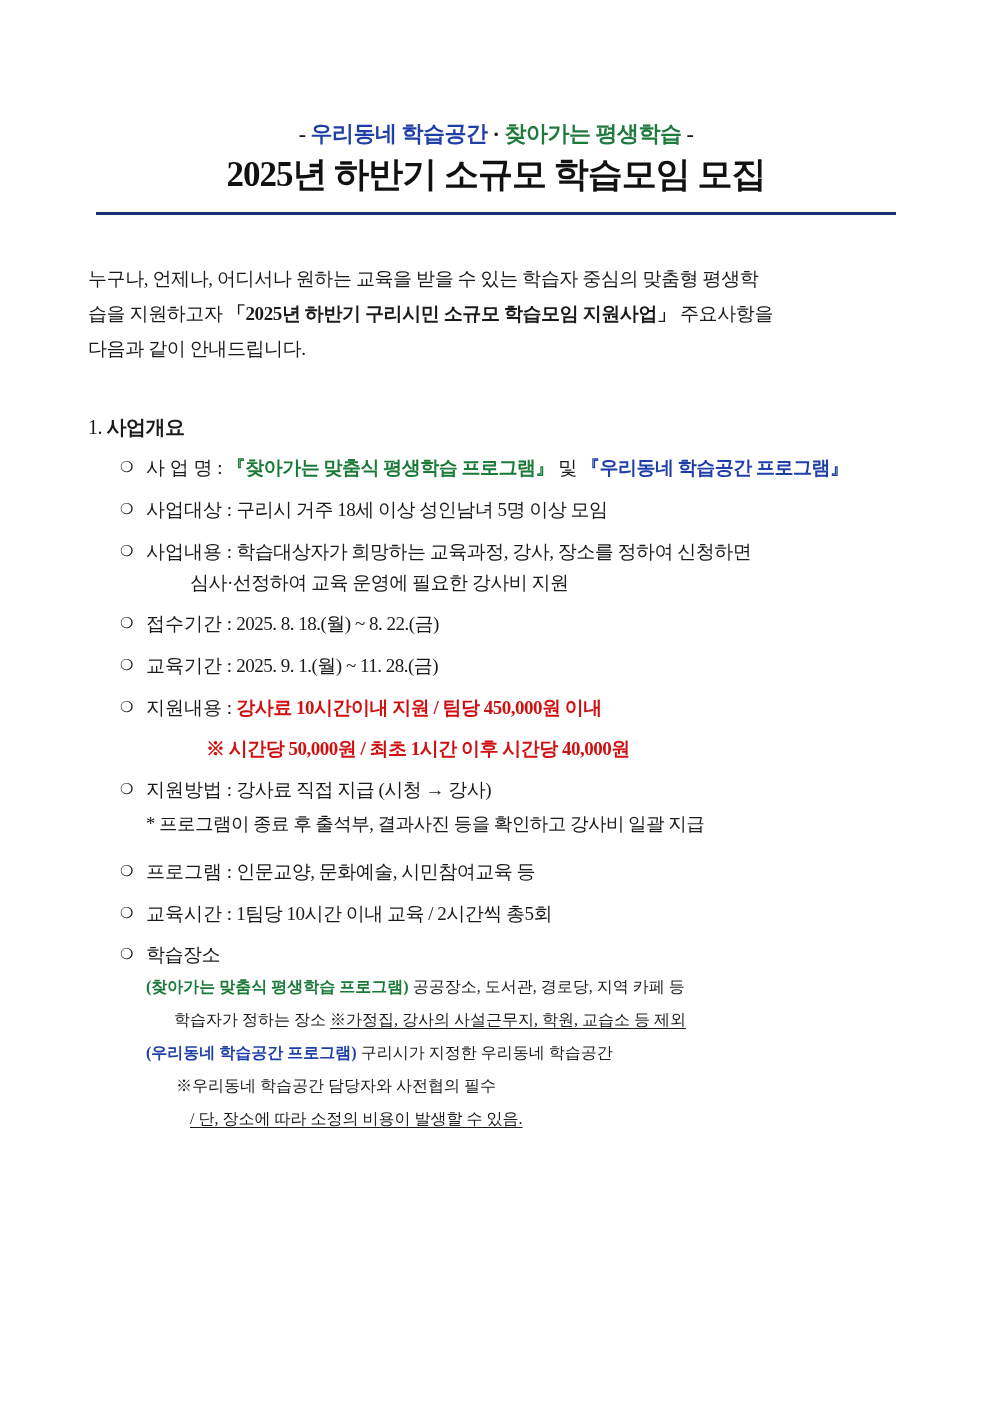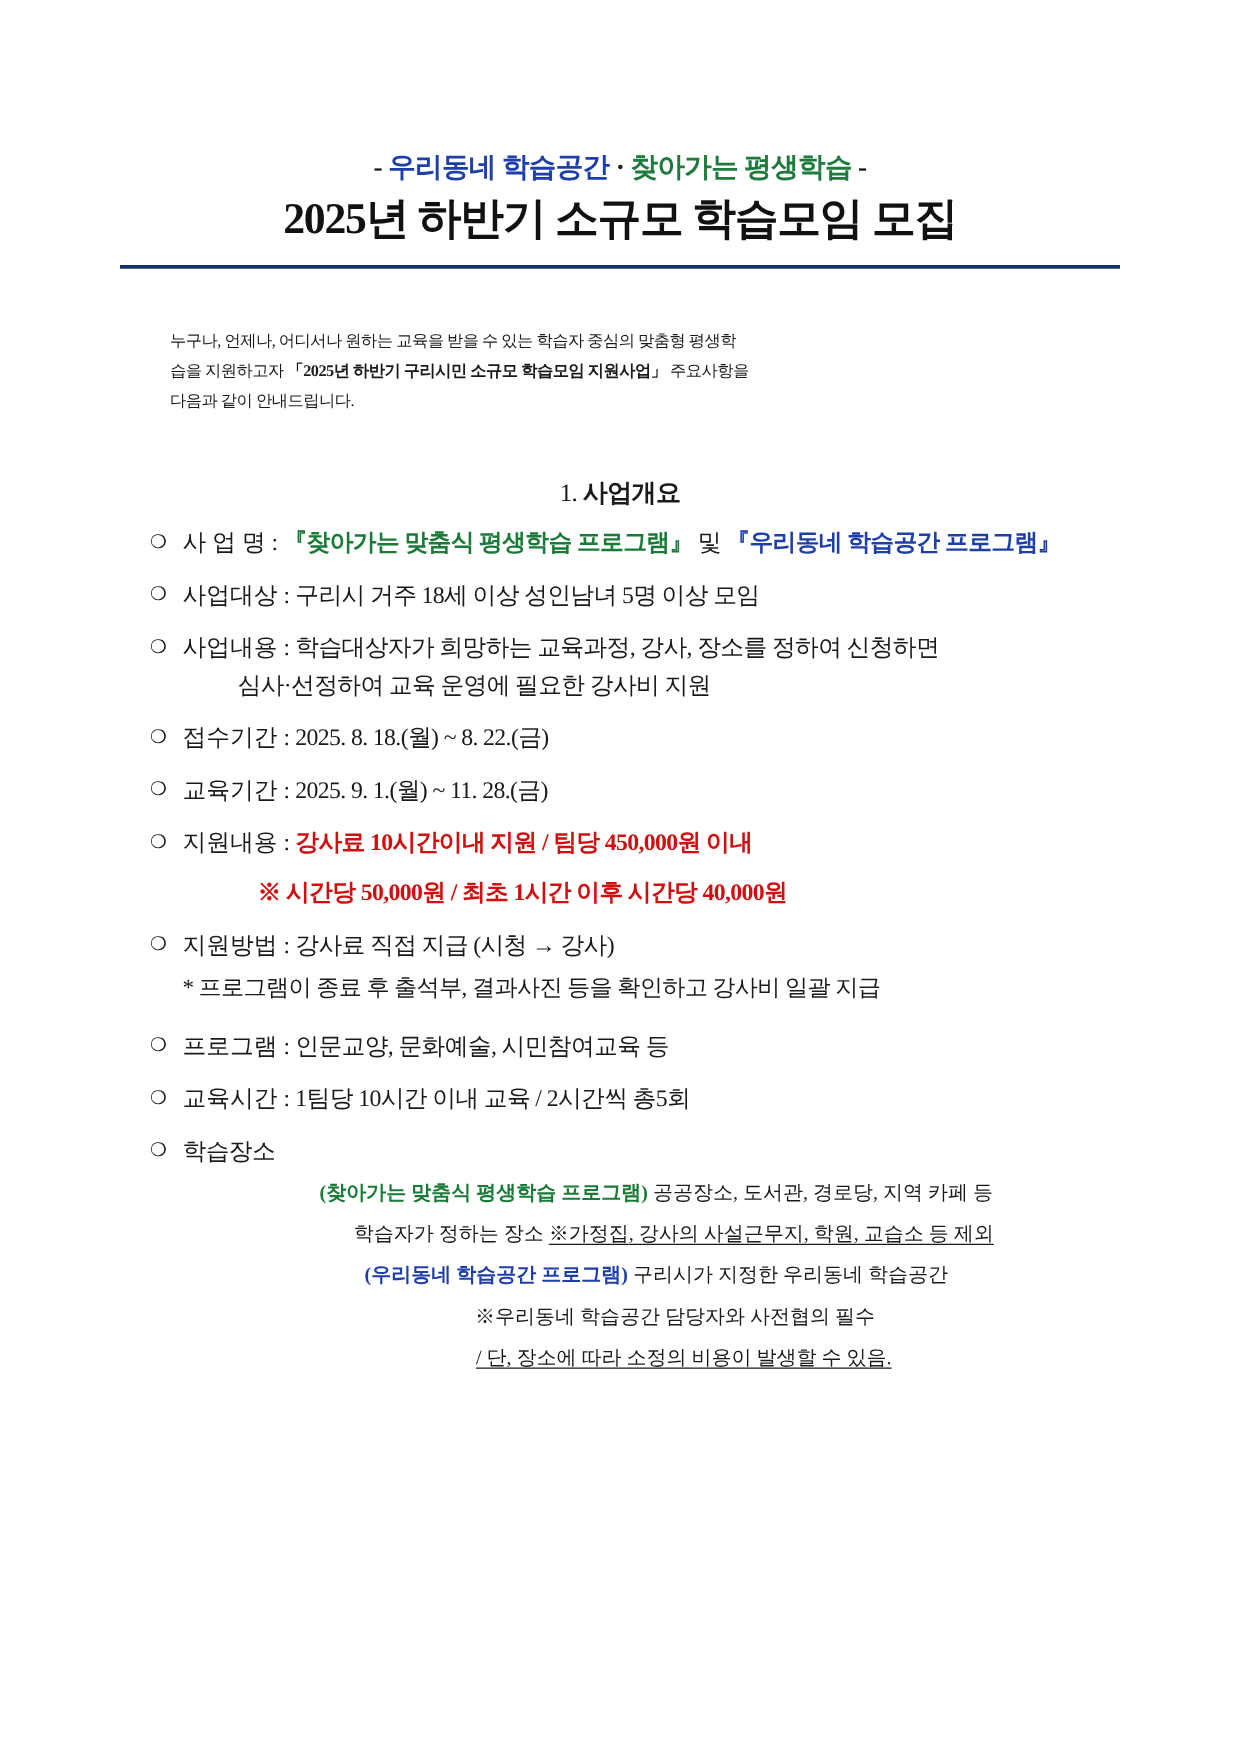--- a/index.html
+++ b/index.html
@@ -51,35 +51,33 @@
   }
   .title-rule {
     border: 0;
     border-top: 3px solid #16306e;
     margin: 4px 8px 0 8px;
   }
 
   
   .intro {
     margin-top: 46px;
-    font-size: 13px;
+    font-size: 19px;
     line-height: 1.85;
     letter-spacing: -0.4px;
     text-align: justify;
-    margin-left: 48px;
   }
   .intro b { font-weight: bold; }
 
   
   .section-head {
     margin-top: 48px;
     font-size: 20px;
     font-weight: bold;
     letter-spacing: -0.5px;
-    text-align: center;
   }
   .section-head .num { font-weight: normal; }
 
   .bullets {
     margin-top: 12px;
     padding-left: 32px;
   }
   .b-row {
     display: flex;
     align-items: flex-start;
@@ -217,21 +215,21 @@
         <span class="b-label">교육시간 :</span>
         <span>1팀당 10시간 이내 교육 / 2시간씩 총5회</span>
       </span>
     </div>
 
     <div class="b-row" style="margin-bottom:6px;">
       <span class="b-mark">❍</span>
       <span class="b-body">학습장소</span>
     </div>
 
-    <div class="place-block" style="padding-left:26px;text-align:center;">
+    <div class="place-block" style="padding-left:26px;">
       <div>
         <span class="green">(찾아가는 맞춤식 평생학습 프로그램)</span><span> 공공장소, 도서관, 경로당, 지역 카페 등</span>
       </div>
       <div style="padding-left:28px;">
         <span>학습자가 정하는 장소 </span><span class="uline">※가정집, 강사의 사설근무지, 학원, 교습소 등 제외</span>
       </div>
       <div>
         <span class="blue">(우리동네 학습공간 프로그램)</span><span> 구리시가 지정한 우리동네 학습공간</span>
       </div>
       <div style="padding-left:30px;">※우리동네 학습공간 담당자와 사전협의 필수</div>

